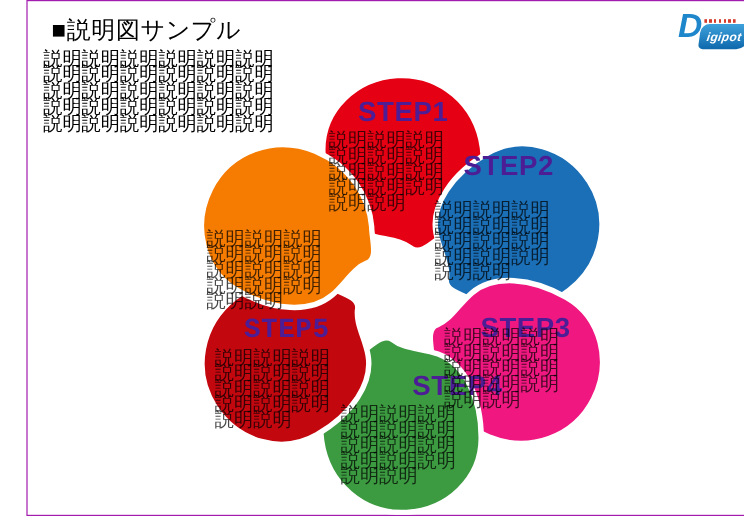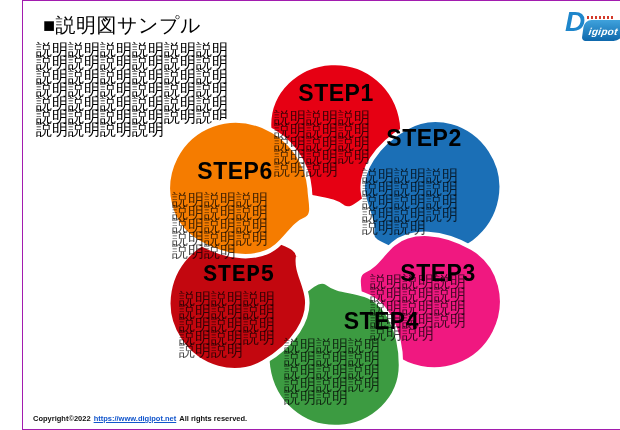--- a/index.html
+++ b/index.html
@@ -36,21 +36,21 @@
     position:absolute;left:13px;top:42px;width:205px;
     font-size:16px;line-height:13.4px;color:#000;
     word-break:break-all;overflow-wrap:anywhere;
   }
   
   .diagram{position:absolute;left:0;top:0;width:620px;height:430px;}
   .petal{stroke:#ffffff;stroke-width:4.5;stroke-linejoin:round;}
   
   .step-title{
     position:absolute;width:150px;text-align:center;
-    font-size:23px;font-weight:800;color:#000000;letter-spacing:.5px;white-space:nowrap;
+    font-size:23px;font-weight:800;color:#4c1d95;letter-spacing:.5px;white-space:nowrap;
   }
   .t1{left:238px;top:79px;} .t2{left:326px;top:124px;} .t3{left:340px;top:259px;}
   .t4{left:246px;top:307px;text-align:right;} .t5{left:141px;top:261px;font-family:Liberation Mono, monospace;} .t6{left:137px;top:157px;}
   
   .step-body{
     position:absolute;width:108px;
     font-size:16px;line-height:13px;color:rgba(0,0,0,.72);
     word-break:break-all;overflow-wrap:anywhere;
   }
   .b1{left:251px;top:110px;} .b2{left:339px;top:168px;} .b3{left:347px;top:274px;}
@@ -70,41 +70,38 @@
   <div class="page-title">■説明図サンプル</div>
 
   <div class="logo">
     <span class="logo-d">D</span>
     <span class="logo-tagline"></span>
     <span class="logo-pill"><span class="logo-rest">igipot</span></span>
   </div>
 
   <div class="intro">
     <div>説明説明説明説明説明説明説明説明説明説明説明説明説明説明説明説明説明説明説明説明説明説明説明説明説明説明説明説明説明説明</div>
-    <div>説明説明説明説明説明説明説明説明説明説明</div>
   </div>
 
   <svg class="diagram" viewBox="0 0 620 430" xmlns="http://www.w3.org/2000/svg">
     <path class="petal" d="M 308,62 C 344,60 374,86 379,122 C 383,154 368,180 348,194 C 338,200 328,212 320,206 C 310,198 296,199 282,194 C 260,186 246,158 246,124 C 246,90 274,64 308,62 Z" fill="#E60013"></path>
     <path class="petal" transform="rotate(60 312 244)" d="M 308,62 C 344,60 374,86 379,122 C 383,154 368,180 348,194 C 338,200 328,212 320,206 C 310,198 296,199 282,194 C 260,186 246,158 246,124 C 246,90 274,64 308,62 Z" fill="#1B6FB6"></path>
     <path class="petal" transform="rotate(120 312 244)" d="M 308,62 C 344,60 374,86 379,122 C 383,154 368,180 348,194 C 338,200 328,212 320,206 C 310,198 296,199 282,194 C 260,186 246,158 246,124 C 246,90 274,64 308,62 Z" fill="#F01880"></path>
     <path class="petal" transform="rotate(180 312 244)" d="M 308,62 C 344,60 374,86 379,122 C 383,154 368,180 348,194 C 338,200 328,212 320,206 C 310,198 296,199 282,194 C 260,186 246,158 246,124 C 246,90 274,64 308,62 Z" fill="#3C9B41"></path>
     <path class="petal" transform="rotate(240 312 244)" d="M 308,62 C 344,60 374,86 379,122 C 383,154 368,180 348,194 C 338,200 328,212 320,206 C 310,198 296,199 282,194 C 260,186 246,158 246,124 C 246,90 274,64 308,62 Z" fill="#C3070F"></path>
     <path class="petal" transform="rotate(300 312 244)" d="M 308,62 C 344,60 374,86 379,122 C 383,154 368,180 348,194 C 338,200 328,212 320,206 C 310,198 296,199 282,194 C 260,186 246,158 246,124 C 246,90 274,64 308,62 Z" fill="#F57C00"></path>
   </svg>
 
   <div class="step-title t1">STEP1</div>
   <div class="step-title t2">STEP2</div>
   <div class="step-title t3">STEP3</div>
   <div class="step-title t4">STEP4</div>
   <div class="step-title t5">STEP5</div>
-  <div class="step-title t6">STEP6</div>
 
   <div class="step-body b1">説明説明説明説明説明説明説明説明説明説明説明説明説明説明</div>
   <div class="step-body b2">説明説明説明説明説明説明説明説明説明説明説明説明説明説明</div>
   <div class="step-body b3">説明説明説明説明説明説明説明説明説明説明説明説明説明説明</div>
   <div class="step-body b4">説明説明説明説明説明説明説明説明説明説明説明説明説明説明</div>
   <div class="step-body b5">説明説明説明説明説明説明説明説明説明説明説明説明説明説明</div>
   <div class="step-body b6">説明説明説明説明説明説明説明説明説明説明説明説明説明説明</div>
 
-  <div class="footer"><span>Copyright©2022</span><a href="#">https://www.digipot.net</a><span>All rights reserved.</span></div>
 
 </div>
 
 </body></html>

